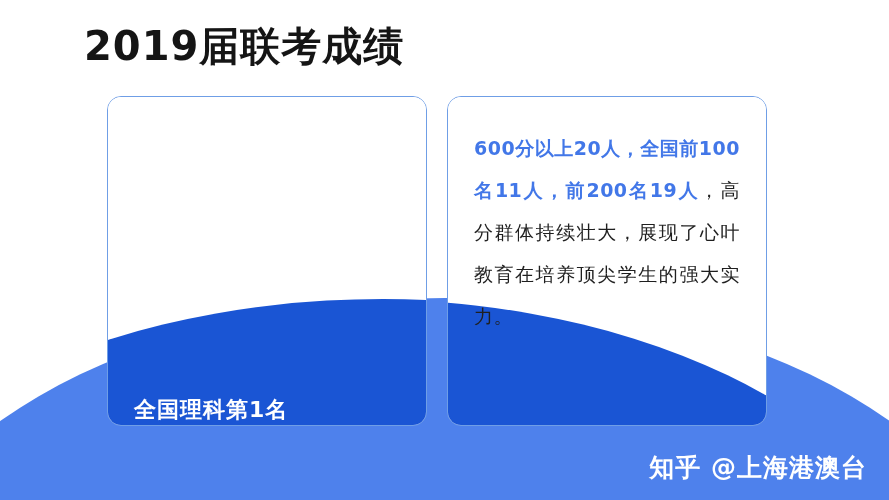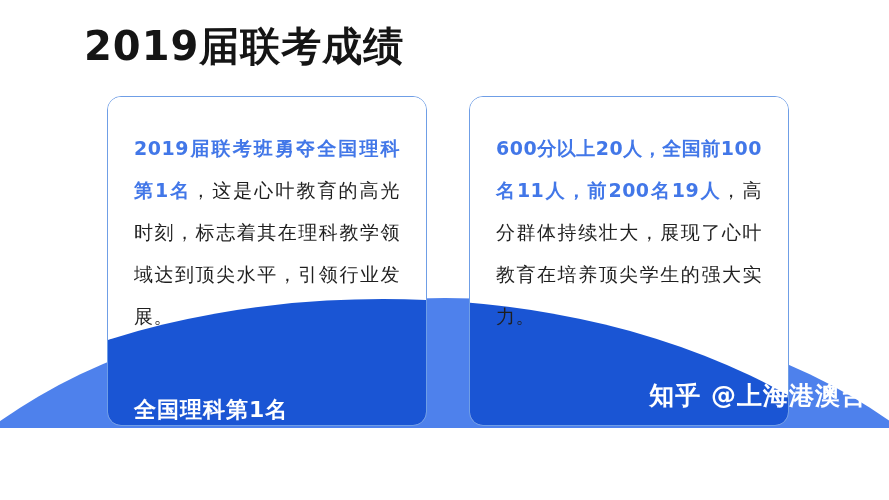--- a/index.html
+++ b/index.html
@@ -6,21 +6,21 @@
     margin: 0;
     padding: 0;
     background: #ffffff;
   }
   body {
     font-family: "DejaVu Sans", "Liberation Sans", sans-serif;
   }
   .slide {
     position: relative;
     width: 889px;
-    height: 428px;
+    height: 500px;
     background: #ffffff;
     overflow: hidden;
   }
 
   
   .bg-arc {
     position: absolute;
     left: -130px;
     top: 298px;
     width: 1150px;
@@ -60,21 +60,21 @@
     width: 320px;
     height: 330px;
     border: 1.5px solid #6f9ee6;
     border-radius: 14px;
     box-sizing: border-box;
     overflow: hidden;
     background: transparent;
     pointer-events: auto;
   }
   .card.left  { left: 107px; }
-  .card.right { left: 469px; }
+  .card.right { left: 447px; }
 
   
   .card-sheet {
     position: absolute;
     left: 0; top: 0;
     width: 100%;
     height: 100%;
     background: #ffffff;
     z-index: 0;
   }
@@ -137,23 +137,20 @@
 
   <div class="bg-arc"></div>
 
   <div class="title">2019届联考成绩</div>
 
   <div class="cards">
 
     <div class="card left">
       <div class="card-sheet"></div>
       <div class="card-arc"></div>
-      <div class="card-body">
-        <span class="hl">2019届联考班勇夺全国理科第1名</span><span>，这是心叶教育的高光时刻，标志着其在理科教学领域达到顶尖水平，引领行业发展。</span>
-      </div>
       <div class="card-footer">全国理科第1名</div>
     </div>
 
     <div class="card right">
       <div class="card-sheet"></div>
       <div class="card-arc"></div>
       <div class="card-body">
         <span class="hl">600分以上20人，全国前100名11人，前200名19人</span><span>，高分群体持续壮大，展现了心叶教育在培养顶尖学生的强大实力。</span>
       </div>
     </div>

